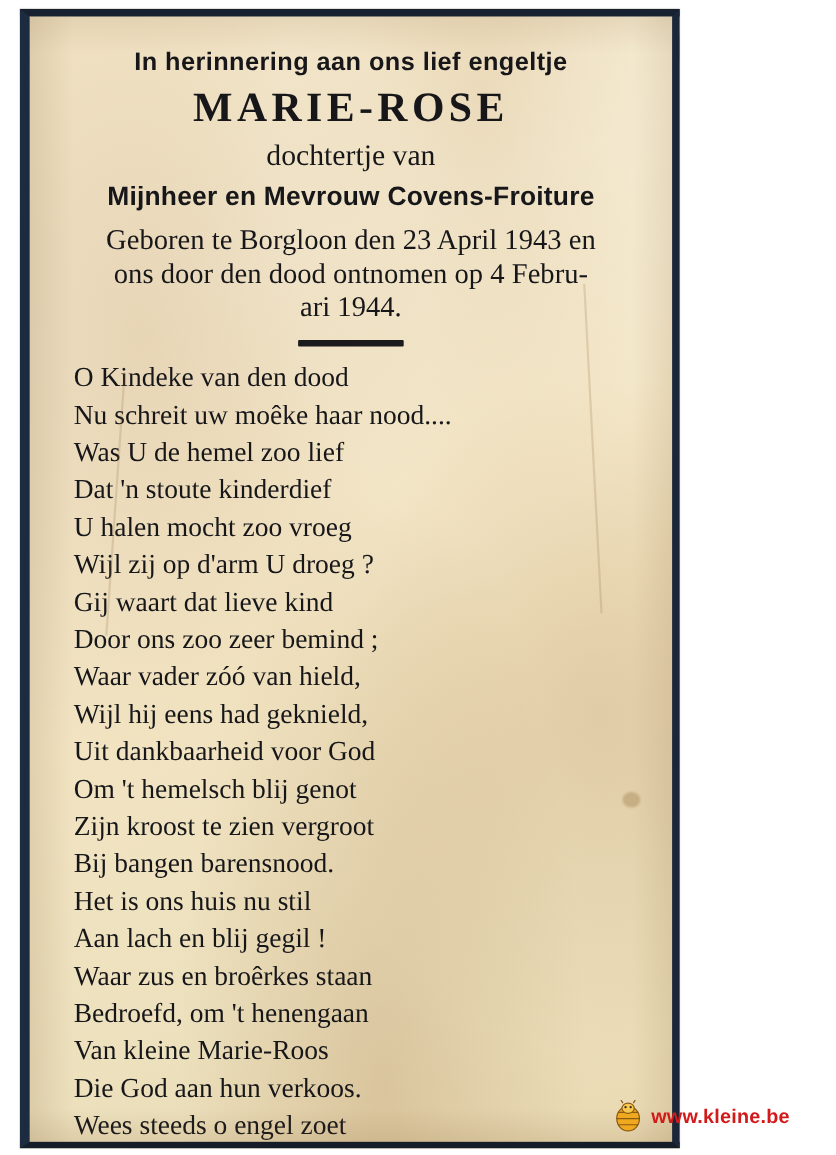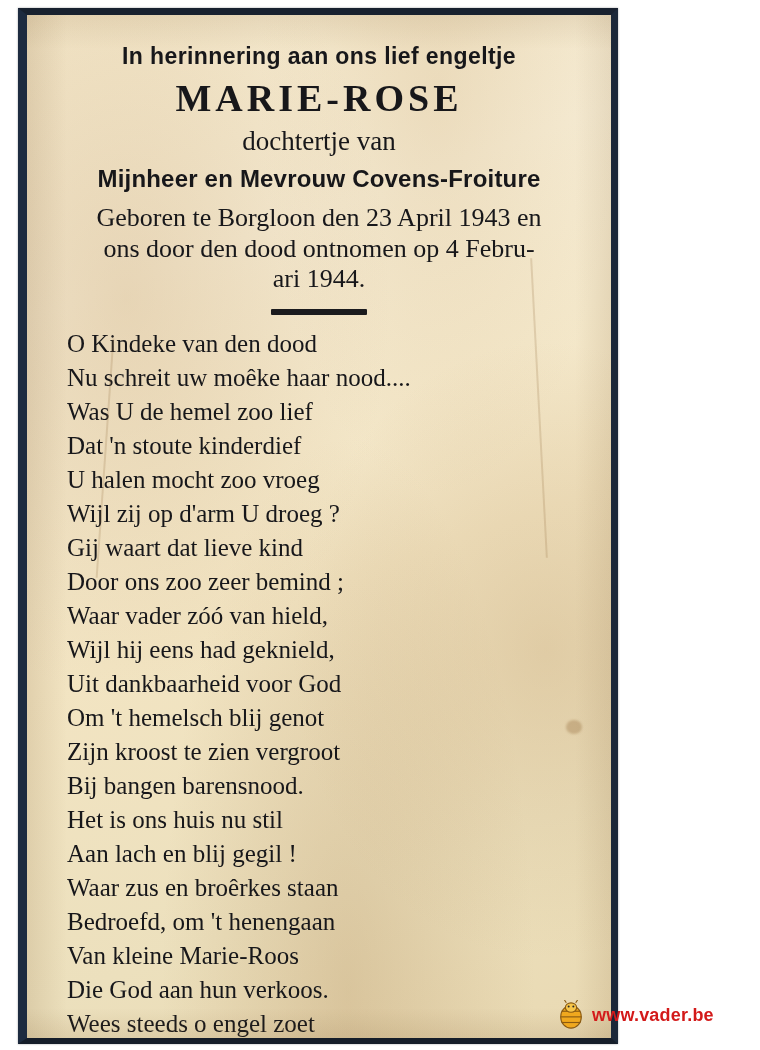--- a/index.html
+++ b/index.html
@@ -221,16 +221,16 @@
     <svg id="watermark-logo" viewBox="0 0 32 32">
       <ellipse cx="16" cy="18" rx="11" ry="12" fill="#f0a81e" stroke="#8a5a12" stroke-width="1.2"></ellipse>
       <path d="M6 12 H26" stroke="#8a5a12" stroke-width="1.2" fill="none"></path>
       <path d="M5 18 H27" stroke="#8a5a12" stroke-width="1.2" fill="none"></path>
       <path d="M6 24 H26" stroke="#8a5a12" stroke-width="1.2" fill="none"></path>
       <ellipse cx="16" cy="8" rx="6" ry="5" fill="#f7c64a" stroke="#8a5a12" stroke-width="1.2"></ellipse>
       <circle cx="13.5" cy="7" r="1.1" fill="#2a2a2a"></circle>
       <circle cx="18.5" cy="7" r="1.1" fill="#2a2a2a"></circle>
       <path d="M11 3 L9 0 M21 3 L23 0" stroke="#8a5a12" stroke-width="1.2" fill="none"></path>
     </svg>
-    <span id="watermark-text">www.vader.be</span>
+    <span id="watermark-text">www.kleine.be</span>
   </div>
 
 </div>
 
 </body></html>

